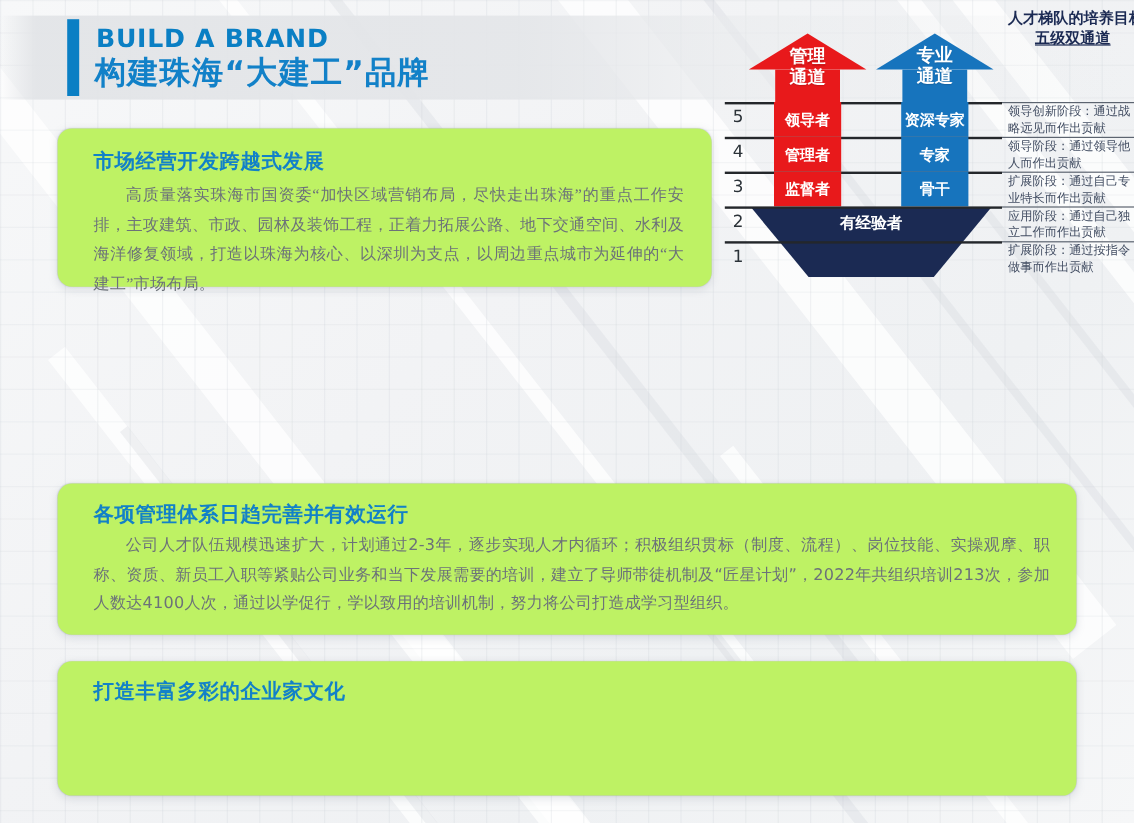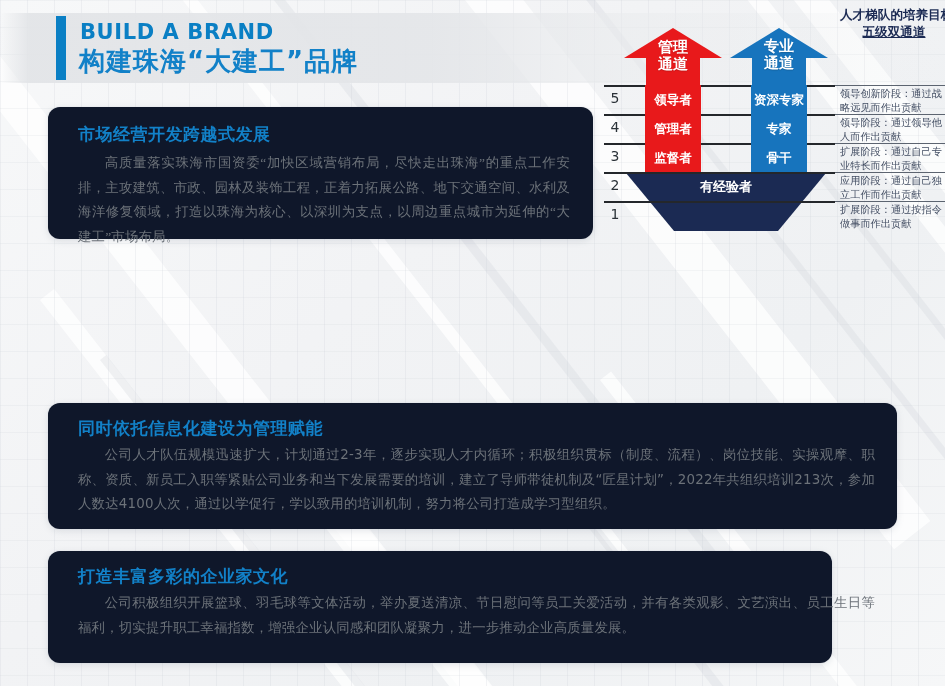--- a/index.html
+++ b/index.html
@@ -24,40 +24,40 @@
   
   #header{position:absolute;left:0;top:13px;width:945px;height:70px;
     background:linear-gradient(90deg,rgba(226,228,231,.0) 0px,rgba(226,228,231,.92) 30px,rgba(228,230,233,.92) 430px,rgba(233,235,237,.55) 620px,rgba(237,239,241,.0) 940px);}
   #accent-bar{position:absolute;left:56px;top:16px;width:10px;height:64px;background:#0a7fc4;}
   #title-en{position:absolute;left:80px;top:19px;font-size:21px;font-weight:bold;
     letter-spacing:.6px;color:#0a7fc4;line-height:26px;}
   #title-cn{position:absolute;left:79px;top:44px;font-size:26px;font-weight:bold;
     color:#1281c8;line-height:34px;letter-spacing:1px;}
 
   
-  .card{position:absolute;background:#0f172a;border-radius:12px;
+  .card{position:absolute;background:#bef264;border-radius:12px;
     box-shadow:0 2px 7px rgba(120,130,145,.20),0 0 1px rgba(120,130,145,.30);}
   .card-title{position:absolute;left:30px;font-size:17px;font-weight:bold;color:#1281c8;
     letter-spacing:.5px;}
   .card-body{position:absolute;font-size:13.4px;color:#6c7279;line-height:24.5px;
     text-align:justify;text-justify:inter-ideograph;text-indent:2em;letter-spacing:.2px;}
 
   #card1{left:48px;top:107px;width:545px;height:132px;}
   #card1 .card-title{top:16px;}
   #card1 .card-body{left:30px;top:44px;width:492px;font-family:Liberation Serif, serif;}
 
   #card2{left:48px;top:256px;width:849px;height:122px;}
   #card2 .card-title{top:14px;}
   #card2 .card-body{left:30px;top:40px;width:797px;}
 
   #card3{left:48px;top:403px;width:849px;height:126px;}
   #card3 .card-title{top:14px;}
   #card3 .card-body{left:30px;top:40px;width:797px;}
 
-  #card4{left:48px;top:551px;width:784px;height:112px;}
+  #card4{left:48px;top:551px;width:849px;height:112px;}
   #card4 .card-title{top:14px;}
   #card4 .card-body{left:30px;top:40px;width:797px;}
 
   
   #diagram{position:absolute;left:604px;top:28px;width:341px;height:204px;}
 
   .arrow{position:absolute;}
   .arrow .head{position:absolute;top:0;width:0;height:0;
     border-left:49px solid transparent;border-right:49px solid transparent;}
   .arrow .shaft{position:absolute;top:30px;left:22px;width:54px;}
@@ -185,27 +185,26 @@
   <div id="title-cn">构建珠海“大建工”品牌</div>
   <div id="title-en">BUILD A BRAND</div>
 
   <div class="card" id="card1">
     <div class="card-title">市场经营开发跨越式发展</div>
     <div class="card-body">高质量落实珠海市国资委“加快区域营销布局，尽快走出珠海”的重点工作安排，主攻建筑、市政、园林及装饰工程，正着力拓展公路、地下交通空间、水利及海洋修复领域，打造以珠海为核心、以深圳为支点，以周边重点城市为延伸的“大建工”市场布局。</div>
   </div>
 
 
   <div class="card" id="card3">
-    <div class="card-title">同时依托信息化建设为管理赋能</div>
+    <div class="card-title">各项管理体系日趋完善并有效运行</div>
     <div class="card-body">公司人才队伍规模迅速扩大，计划通过2-3年，逐步实现人才内循环；积极组织贯标（制度、流程）、岗位技能、实操观摩、职称、资质、新员工入职等紧贴公司业务和当下发展需要的培训，建立了导师带徒机制及“匠星计划”，2022年共组织培训213次，参加人数达4100人次，通过以学促行，学以致用的培训机制，努力将公司打造成学习型组织。</div>
   </div>
 
   <div class="card" id="card4">
     <div class="card-title">打造丰富多彩的企业家文化</div>
-    <div class="card-body">公司积极组织开展篮球、羽毛球等文体活动，举办夏送清凉、节日慰问等员工关爱活动，并有各类观影、文艺演出、员工生日等福利，切实提升职工幸福指数，增强企业认同感和团队凝聚力，进一步推动企业高质量发展。</div>
   </div>
 
   <div id="diagram">
 
     <div id="dg-title">
       <div class="l1">人才梯队的培养目标:</div>
       <div class="l2">五级双通道</div>
     </div>
 
     <div class="arrow" id="arrow-mgmt">

